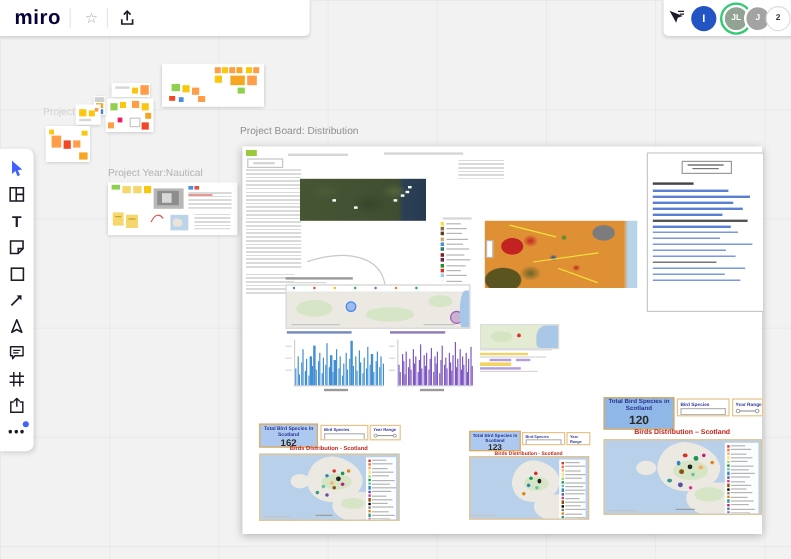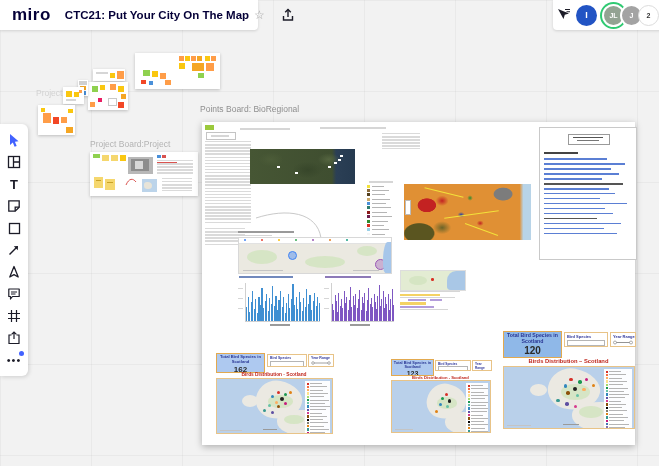--- a/index.html
+++ b/index.html
@@ -68,22 +68,22 @@
   .greenpatch{position:absolute;background:#d2e4c0;border-radius:50%;opacity:.85;}
   .dot{position:absolute;border-radius:50%;}
   .bd-legend{position:absolute;background:rgba(255,255,255,.96);overflow:hidden;padding:1.5px;}
   .attr-line{position:absolute;height:1px;background:#c4c4c4;}
 </style>
 </head>
 <body>
 
 <div id="screen">
 
-  <div class="cv-label" style="left:200px;top:104px;">Points Board: BioRegional</div>
-  <div class="cv-label" style="left:90px;top:139px;color:#b3b3b3;">Project Board:Project</div>
+  <div class="cv-label" style="left:200px;top:104px;">Project Board: Distribution</div>
+  <div class="cv-label" style="left:90px;top:139px;color:#b3b3b3;">Project Year:Nautical</div>
   <div class="cv-label" style="left:36px;top:88px;color:#d2d2d2;">Project Board:</div>
 
   <div class="board" style="left:135px;top:53px;width:85px;height:36px;">
     <div class="note" style="left:44px;top:3px;width:5px;height:5px;background:#ff9d48;"></div>
     <div class="note" style="left:50px;top:3px;width:5px;height:5px;background:#fac710;"></div>
     <div class="note" style="left:56px;top:3px;width:5px;height:5px;background:#ff9d48;"></div>
     <div class="note" style="left:62px;top:3px;width:5px;height:5px;background:#f5a623;"></div>
     <div class="note" style="left:70px;top:3px;width:5px;height:5px;background:#fac710;"></div>
     <div class="note" style="left:76px;top:3px;width:5px;height:5px;background:#ff9d48;"></div>
     <div class="note" style="left:57px;top:10px;width:12px;height:8px;background:#f5a623;"></div>
@@ -754,21 +754,20 @@
         <div class="attr-line" style="left:3px;bottom:2px;width:24px;"></div>
         <div class="attr-line" style="left:45%;bottom:3px;width:16px;background:#9a9a9a;"></div>
       </div>
     </div>
 
   </div>
 
   <div class="topbar" id="topbar-left">
     <div class="logo">miro</div>
     <div class="vdiv"></div>
-    <div class="board-title">CTC21: Put Your City On The Map</div>
     <div class="star">☆</div>
     <div class="vdiv"></div>
     <div class="share-ic">
       <svg width="14" height="14" viewBox="0 0 14 14">
         <path d="M7 1.5 V9" stroke="#1c1c28" stroke-width="1.4" fill="none"></path>
         <path d="M4.2 4.2 L7 1.4 L9.8 4.2" stroke="#1c1c28" stroke-width="1.4" fill="none"></path>
         <path d="M2.5 8 V12 H11.5 V8" stroke="#1c1c28" stroke-width="1.4" fill="none"></path>
       </svg>
     </div>
   </div>

